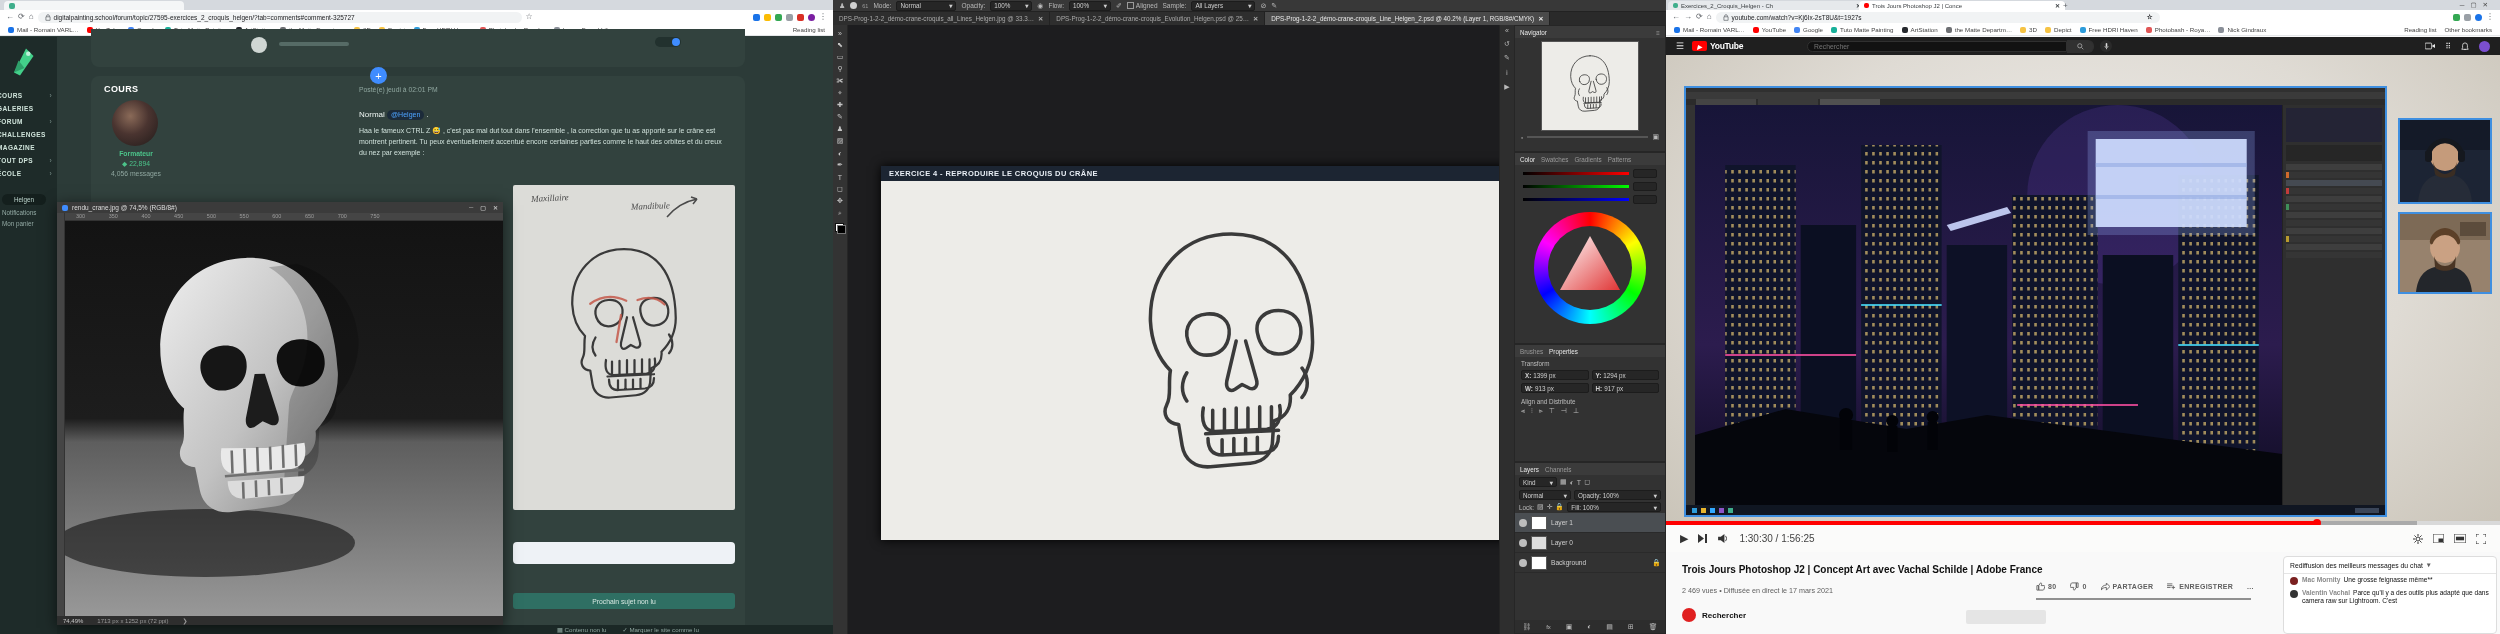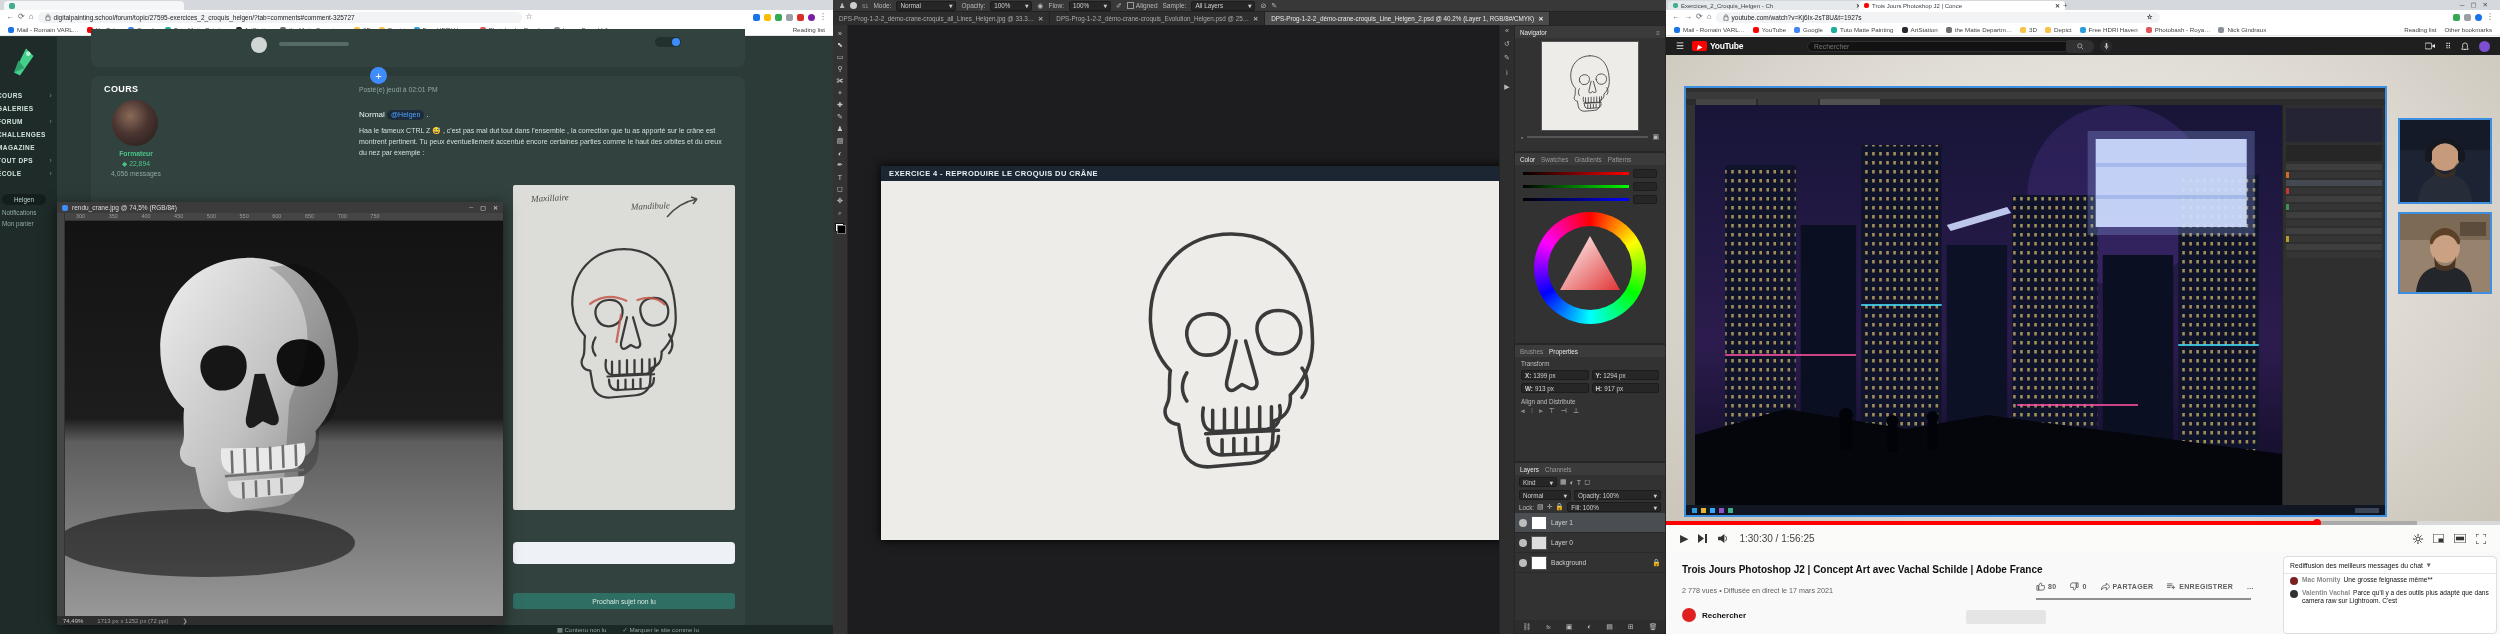--- a/index.html
+++ b/index.html
@@ -811,21 +811,21 @@
             </svg>
           <svg width="10" height="10" viewBox="0 0 10 10">
               <path d="M0 3V0h3M7 0h3v3M10 7v3H7M3 10H0V7" fill="none" stroke="#333"></path>
             </svg>
         </span>
       </div>
     </div>
 
     <div class="abs" style="left:0;right:0;top:552px;bottom:0;background:#f9f9f9">
       <div class="abs" style="left:16px;top:12px;font-size:10px;font-weight:bold;color:#0f0f0f;width:560px;white-space:nowrap;overflow:hidden">Trois Jours Photoshop J2 | Concept Art avec Vachal Schilde | Adobe France</div>
-      <div class="abs" style="left:16px;top:34px;font-size:7.2px;color:#606060">2 778 vues • Diffusée en direct le 17 mars 2021</div>
+      <div class="abs" style="left:16px;top:34px;font-size:7.2px;color:#606060">2 469 vues • Diffusée en direct le 17 mars 2021</div>
       <div class="abs" style="left:370px;top:30px;display:flex;gap:14px;align-items:center">
         <span class="actbtn">
           <svg width="9" height="9" viewBox="0 0 10 10">
               <path d="M1 4h2v5H1zM3 4l2-3c1 0 1.5.6 1.2 1.6L5.8 4H9c.6 0 1 .5.8 1.1l-1 3.2c-.2.5-.6.7-1.1.7H3z" fill="none" stroke="#606060"></path>
             </svg>
           <span>80</span>
         </span>
         <span class="actbtn">
           <svg width="9" height="9" viewBox="0 0 10 10" style="transform:rotate(180deg)">
               <path d="M1 4h2v5H1zM3 4l2-3c1 0 1.5.6 1.2 1.6L5.8 4H9c.6 0 1 .5.8 1.1l-1 3.2c-.2.5-.6.7-1.1.7H3z" fill="none" stroke="#606060"></path>

